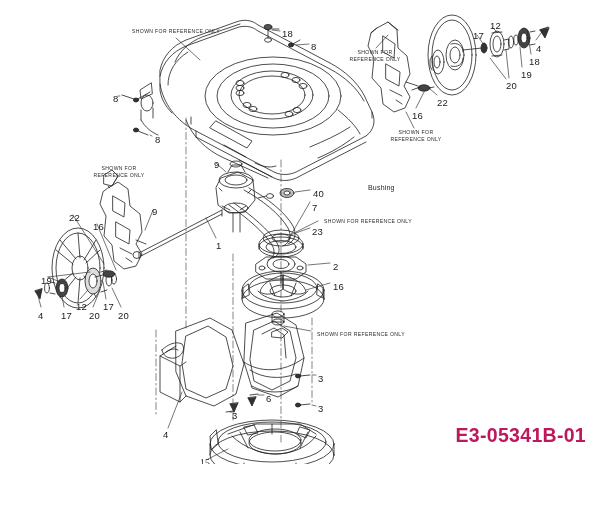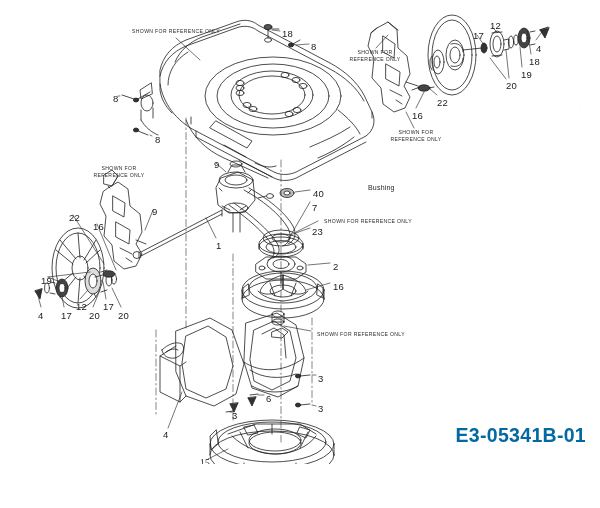--- a/index.html
+++ b/index.html
@@ -49,21 +49,21 @@
     white-space: nowrap;
     letter-spacing: 0.2px;
   }
   #part-number {
     position: absolute;
     right: 14px;
     bottom: 17px;
     font-family: "Liberation Sans", sans-serif;
     font-size: 19.5px;
     font-weight: bold;
-    color: #0369a1;
+    color: #be185d;
     letter-spacing: 0.3px;
     white-space: nowrap;
   }
   .wm {
     position: absolute;
     color: #f4f4f4;
     font-size: 6px;
     font-family: "Liberation Sans", sans-serif;
     user-select: none;
   }

